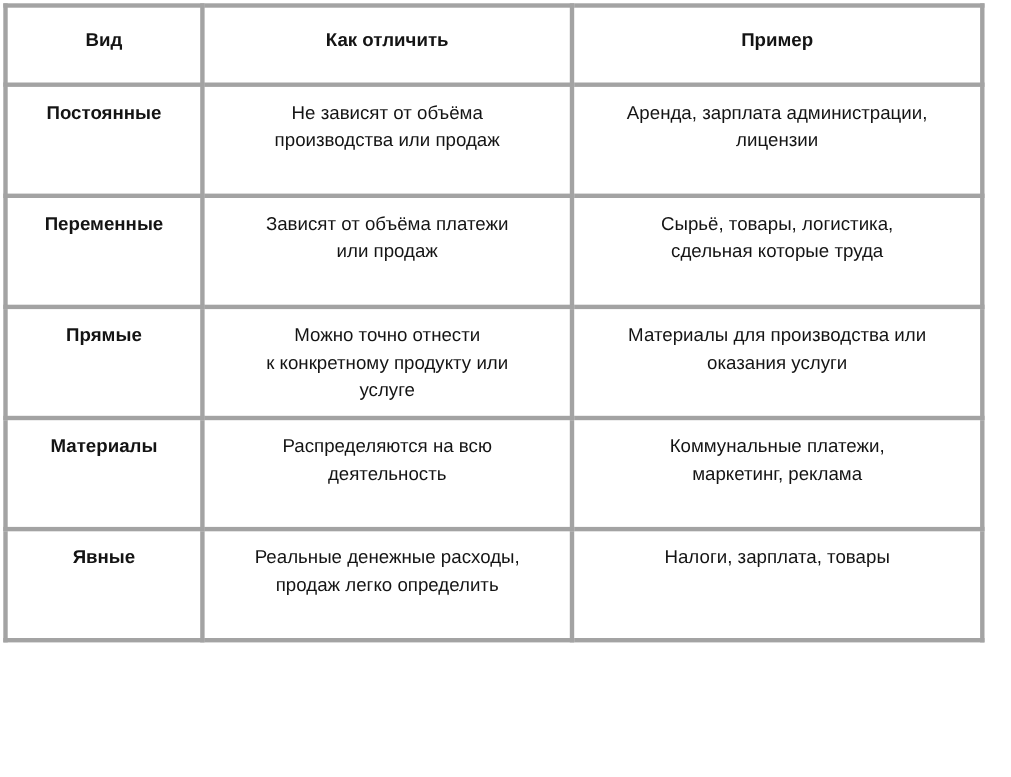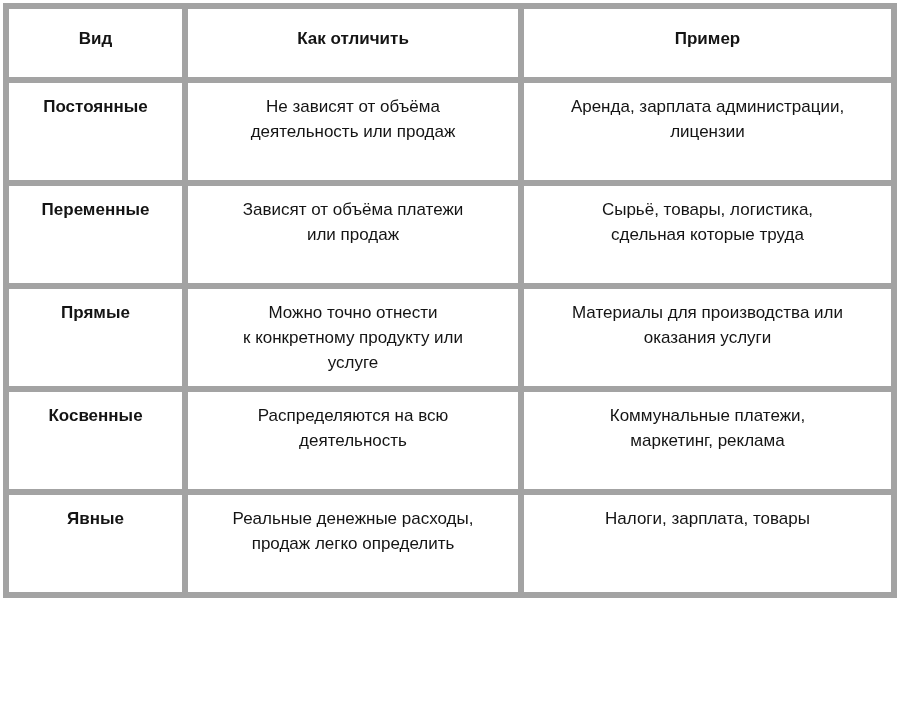--- a/index.html
+++ b/index.html
@@ -15,21 +15,21 @@
   }
   table.costs {
     border-collapse: collapse;
     table-layout: fixed;
   }
   table.costs col.c-type    { width: 179px; }
   table.costs col.c-how     { width: 336px; }
   table.costs col.c-example { width: 373px; }
   table.costs th,
   table.costs td {
-    border: 6px solid #a3a3a3;
+    border: 4px solid #a3a3a3;
     vertical-align: top;
     text-align: center;
     color: #141414;
     font-size: 17px;
     line-height: 25px;
     white-space: pre-line;
     padding: 0 8px;
     overflow: hidden;
   }
   table.costs th {
@@ -59,41 +59,41 @@
       <tr>
         <th>Вид</th>
         <th>Как отличить</th>
         <th>Пример</th>
       </tr>
     </thead>
     <tbody>
       <tr>
         <td class="type">Постоянные</td>
         <td>Не зависят от объёма
-деятельность или продаж</td>
+производства или продаж</td>
         <td>Аренда, зарплата администрации,
 лицензии</td>
       </tr>
       <tr>
         <td class="type">Переменные</td>
         <td>Зависят от объёма платежи
 или продаж</td>
         <td>Сырьё, товары, логистика,
 сдельная которые труда</td>
       </tr>
       <tr>
         <td class="type">Прямые</td>
         <td>Можно точно отнести
 к конкретному продукту или
 услуге</td>
         <td>Материалы для производства или
 оказания услуги</td>
       </tr>
       <tr>
-        <td class="type">Косвенные</td>
+        <td class="type">Материалы</td>
         <td>Распределяются на всю
 деятельность</td>
         <td>Коммунальные платежи,
 маркетинг, реклама</td>
       </tr>
       <tr>
         <td class="type">Явные</td>
         <td>Реальные денежные расходы,
 продаж легко определить</td>
         <td>Налоги, зарплата, товары</td>

